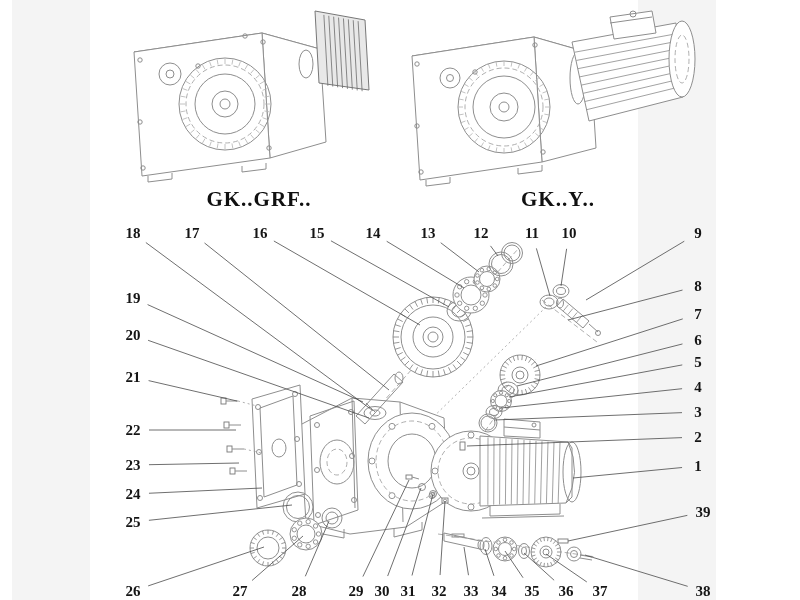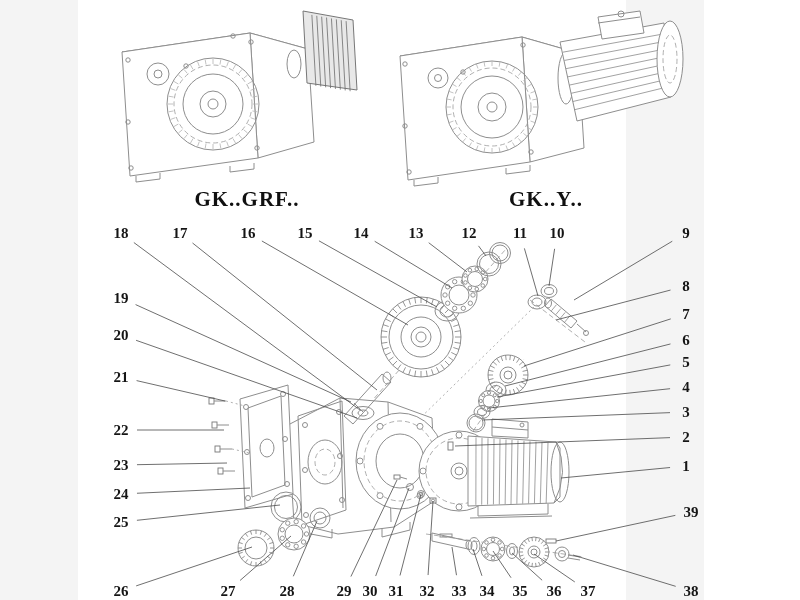--- a/index.html
+++ b/index.html
@@ -1,16 +1,16 @@
 <!DOCTYPE html>
 <html style="--gutter: #f4f4f4; --leader: #4a4a4a; --numcol: #151515;"><head>
 <meta charset="utf-8">
 <style>
   html,body{margin:0;padding:0;background:#ffffff;}
-  .stage{position:relative;width:704px;height:600px;background:#ffffff;overflow:hidden;font-family:"Liberation Serif",serif;}
+  .stage{position:relative;width:704px;height:600px;background:#ffffff;overflow:hidden;font-family:"Liberation Serif",serif;margin-left:12px;}
   .gutter{position:absolute;top:0;height:100%;width:78px;background:var(--gutter,#f4f4f4);}
   .gutter.left{left:0;}
   .gutter.right{right:0;}
   svg.scene{position:absolute;left:0;top:0;z-index:1;}
   .ln{stroke:#8e8e8e;fill:none;stroke-width:1;}
   .lnf{stroke:#8e8e8e;fill:#ffffff;stroke-width:1;}
   .shade{fill:#e8e8e8;stroke:#777777;stroke-width:1;}
   .dash{stroke:#9a9a9a;stroke-width:.8;fill:none;stroke-dasharray:5 3;}
   .dot{stroke:#9a9a9a;stroke-width:.8;fill:none;stroke-dasharray:2 3;}
   .tooth{stroke:#7c7c7c;stroke-width:.8;}

